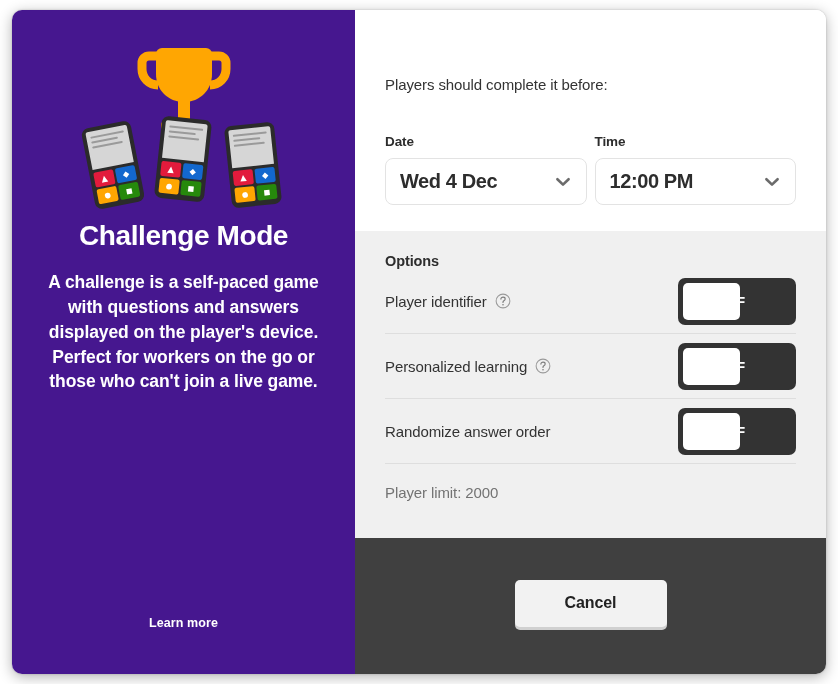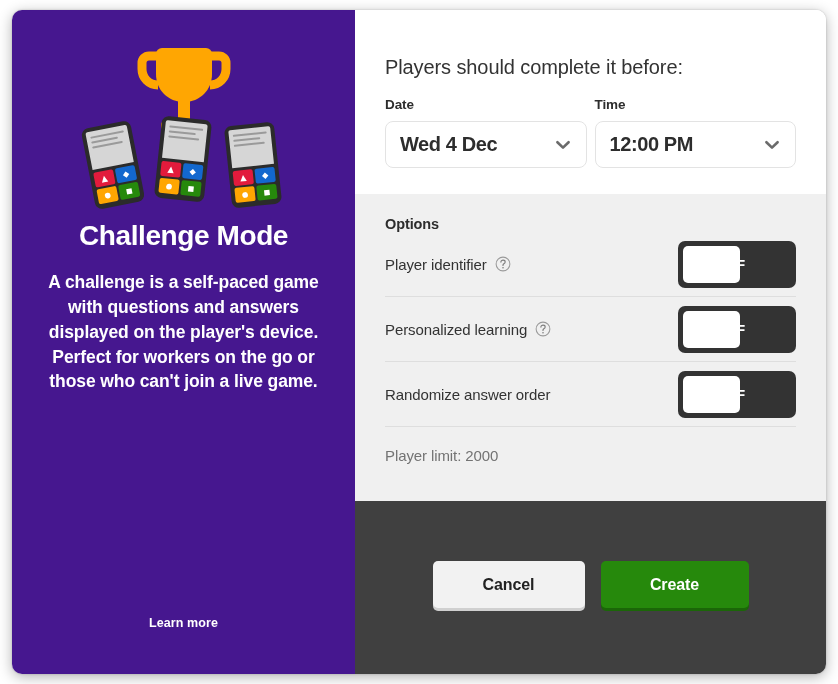--- a/index.html
+++ b/index.html
@@ -100,30 +100,30 @@
   }
 
   .form-title {
     font-size: 28px;
     font-weight: bold;
     color: #2d2d2d;
     letter-spacing: -0.4px;
   }
 
   .form-sub {
-    margin-top: 16px;
-    font-size: 20px;
+    margin-top: 36px;
+    font-size: 15px;
     color: #333333;
     letter-spacing: -0.1px;
   }
 
   .field-row {
     display: flex;
     gap: 8px;
-    margin-top: 18px;
+    margin-top: 41px;
   }
   .field { flex: 1 1 0; min-width: 0; }
 
   .field-label {
     font-size: 13.5px;
     font-weight: bold;
     color: #2d2d2d;
     margin-bottom: 9px;
     letter-spacing: -0.1px;
   }
@@ -494,18 +494,17 @@
             <span class="toggle-knob"></span>
             <span class="toggle-state">OFF</span>
           </div>
         </div>
 
         <div class="player-limit">Player limit: 2000</div>
       </div>
 
       <div class="footer">
         <button class="btn btn-cancel">Cancel</button>
-        <button class="btn btn-create">Create</button>
       </div>
 
     </div>
   </div>
 </div>
 
 </body></html>

